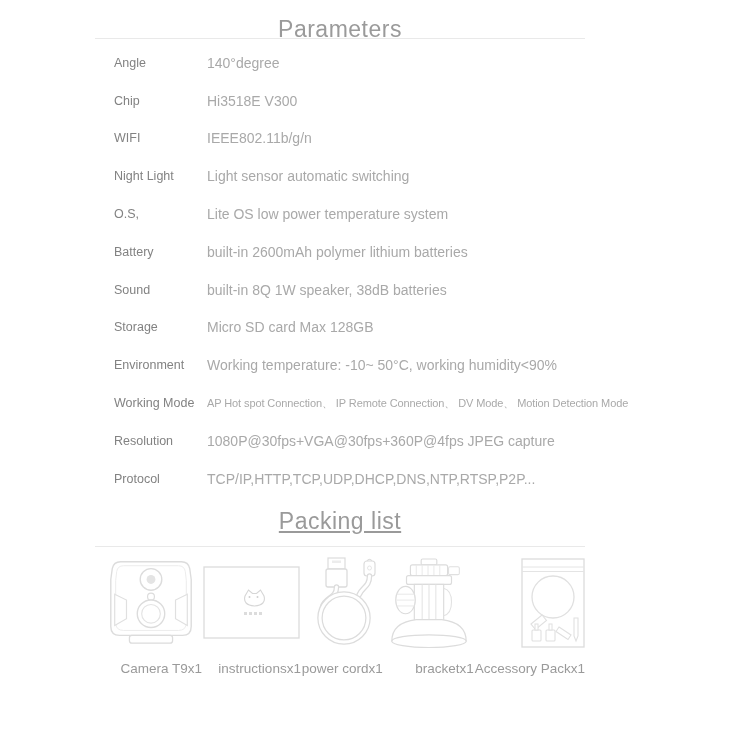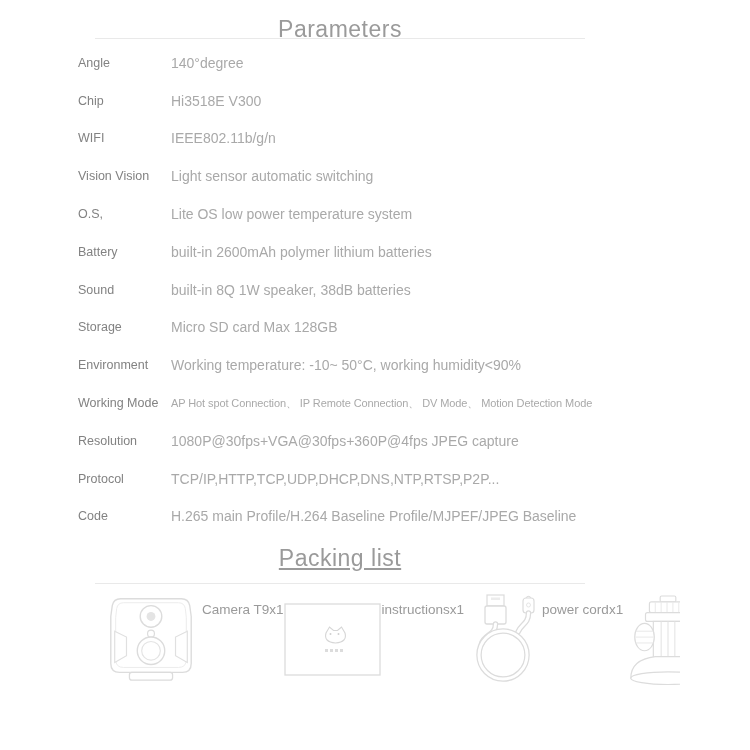--- a/index.html
+++ b/index.html
@@ -24,21 +24,21 @@
     height: 1px;
     background: #e9e9e9;
     margin: 0 95px;
   }
   .div1 { margin-top: 0; }
   .params-table { padding-top: 5px; }
   .param-row {
     height: 37.8px;
     display: flex;
     align-items: center;
-    padding-left: 78px;
+    padding-left: 114px;
   }
   .param-label {
     width: 93px;
     flex: 0 0 93px;
     font-size: 12.5px;
     color: #828282;
     white-space: nowrap;
   }
   .param-value {
     font-size: 14px;
@@ -49,22 +49,22 @@
   .title-packing { margin-top: 10px; height: 32px; text-decoration: underline; }
   .div2 { margin-top: 6px; }
   .packing-row {
     display: flex;
     justify-content: space-between;
     align-items: flex-start;
     padding: 8px 95px 0 100px;
   }
   .packing-item {
     display: flex;
-    flex-direction: row;
-    align-items: flex-start;
+    flex-direction: column;
+    align-items: flex-end;
   }
   .packing-icon {
     height: 96px;
     display: flex;
     align-items: center;
     justify-content: center;
   }
   .packing-caption {
     margin-top: 10px;
     font-size: 13.5px;
@@ -88,21 +88,21 @@
     </div>
     <div class="param-row">
       <div class="param-label">Chip</div>
       <div class="param-value">Hi3518E V300</div>
     </div>
     <div class="param-row">
       <div class="param-label">WIFI</div>
       <div class="param-value">IEEE802.11b/g/n</div>
     </div>
     <div class="param-row">
-      <div class="param-label">Vision Vision</div>
+      <div class="param-label">Night Light</div>
       <div class="param-value">Light sensor automatic switching</div>
     </div>
     <div class="param-row">
       <div class="param-label">O.S,</div>
       <div class="param-value">Lite OS low power temperature system</div>
     </div>
     <div class="param-row">
       <div class="param-label">Battery</div>
       <div class="param-value">built-in 2600mAh polymer lithium batteries</div>
     </div>
@@ -122,24 +122,20 @@
       <div class="param-label">Working Mode</div>
       <div class="param-value">AP Hot spot Connection、 IP Remote Connection、 DV Mode、 Motion Detection Mode</div>
     </div>
     <div class="param-row">
       <div class="param-label">Resolution</div>
       <div class="param-value">1080P@30fps+VGA@30fps+360P@4fps JPEG capture</div>
     </div>
     <div class="param-row">
       <div class="param-label">Protocol</div>
       <div class="param-value">TCP/IP,HTTP,TCP,UDP,DHCP,DNS,NTP,RTSP,P2P...</div>
-    </div>
-    <div class="param-row">
-      <div class="param-label">Code</div>
-      <div class="param-value">H.265 main Profile/H.264 Baseline Profile/MJPEF/JPEG Baseline</div>
     </div>
   </div>
 
   <div class="section-title title-packing">Packing list</div>
   <div class="divider div2"></div>
 
   <div class="packing-row">
 
     <div class="packing-item">
       <div class="packing-icon">

